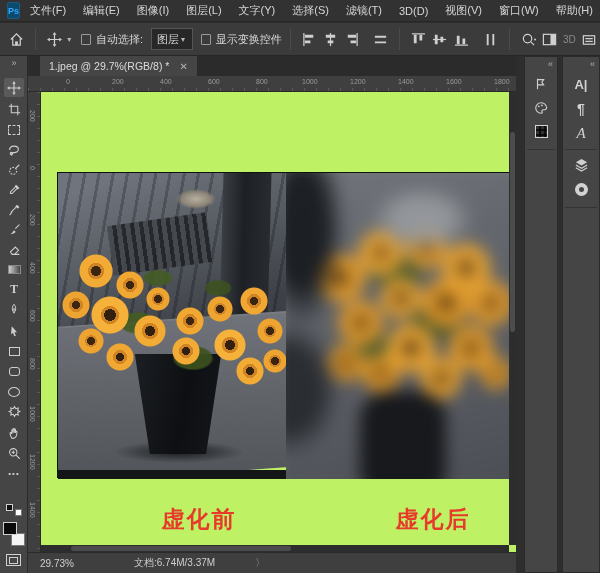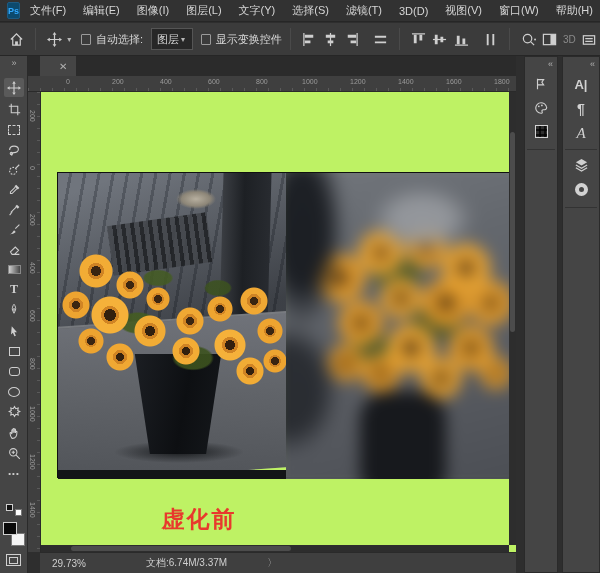--- a/index.html
+++ b/index.html
@@ -140,21 +140,21 @@
       radial-gradient(22px at 169px 219px,#4a3012 0 7px, #e6a232 7px 18px, transparent 22px),
       radial-gradient(ellipse 40px 24px at 124px 114px, rgba(62,82,30,.85) 0 55%, transparent 70%),
       radial-gradient(ellipse 40px 24px at 164px 164px, rgba(56,76,28,.85) 0 55%, transparent 70%),
       radial-gradient(ellipse 36px 22px at 99px 189px, rgba(62,82,30,.8) 0 55%, transparent 70%); }
   #blur-bucket { position:absolute; left:88px; top:232px; width:86px; height:110px; border-radius:35%/25%; background:#17191d; }
   .caption { position:absolute; top:412px; width:120px; text-align:center; font-size:23px; font-weight:bold; letter-spacing:2px; }
   #caption-before { left:98px; }
   #caption-after { left:332px; }
 
   
-  #statusbar { left:40px; top:552px; width:488px; height:21px; background:#3f3f3f; border-top:1px solid #2a2a2a;
+  #statusbar { left:28px; top:552px; width:488px; height:21px; background:#3f3f3f; border-top:1px solid #2a2a2a;
     display:flex; align-items:center; color:#cfcfcf; font-size:10px; }
   #status-zoom { margin-left:12px; width:52px; }
   #status-doc { margin-left:42px; }
   #status-chevron { margin-left:40px; color:#aaa; }
 
   
   #dock { left:516px; top:56px; width:84px; height:517px; background:#2e2e2e; }
   .dock-col { position:absolute; top:0; height:517px; background:#454545; border:1px solid #2a2a2a; }
   #dock-col1 { left:8px; width:34px; }
   #dock-col2 { left:46px; width:38px; }
@@ -384,20 +384,21 @@
       </div>
     <div id="fgbg">
         <span class="fg"></span>
         <span class="bg"></span>
       </div>
     <div id="screen-mode"></div>
   </div>
 
   <div id="tabbar" class="abs">
     <div id="doc-tab">
+      <span class="title">1.jpeg @ 29.7%(RGB/8) *</span>
       <span class="close">✕</span>
     </div>
   </div>
 
   <div id="ruler-corner" class="abs"></div>
   <div id="hruler" class="abs">
     <span class="hnum" style="left:38px">0</span>
     <span class="hnum" style="left:84px">200</span>
     <span class="hnum" style="left:132px">400</span>
     <span class="hnum" style="left:180px">600</span>
@@ -434,20 +435,21 @@
         <div class="bottomstrip"></div>
       </div>
       <div class="half" id="half-blur">
         <div id="blur-inner">
           <div id="blur-blobs"></div>
           <div id="blur-bucket"></div>
         </div>
       </div>
     </div>
     <div class="caption" id="caption-before" style="color: rgb(232, 57, 45);">虚化前</div>
+    <div class="caption" id="caption-after" style="color: rgb(232, 57, 45);">虚化后</div>
   </div>
   <div id="vscroll" class="abs">
       <span class="thumb"></span>
     </div>
   <div id="hscroll" class="abs">
       <span class="thumb"></span>
     </div>
 
   <div id="statusbar" class="abs">
     <span id="status-zoom">29.73%</span>

